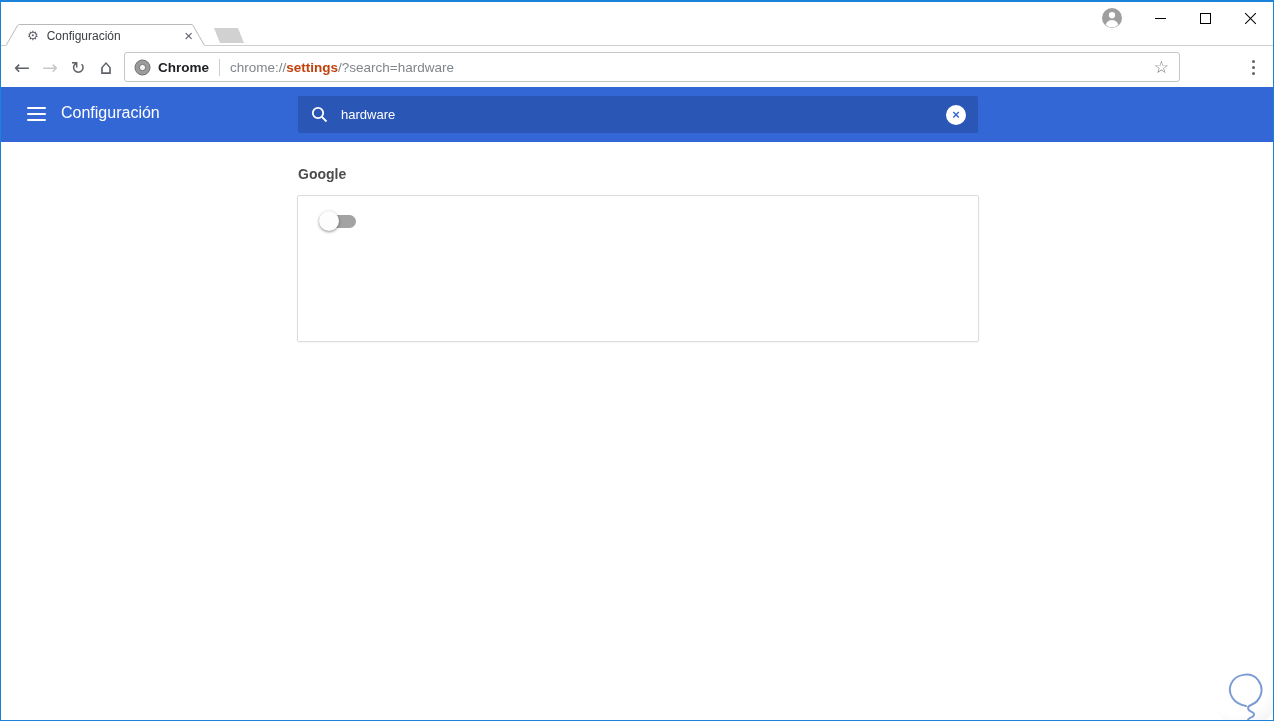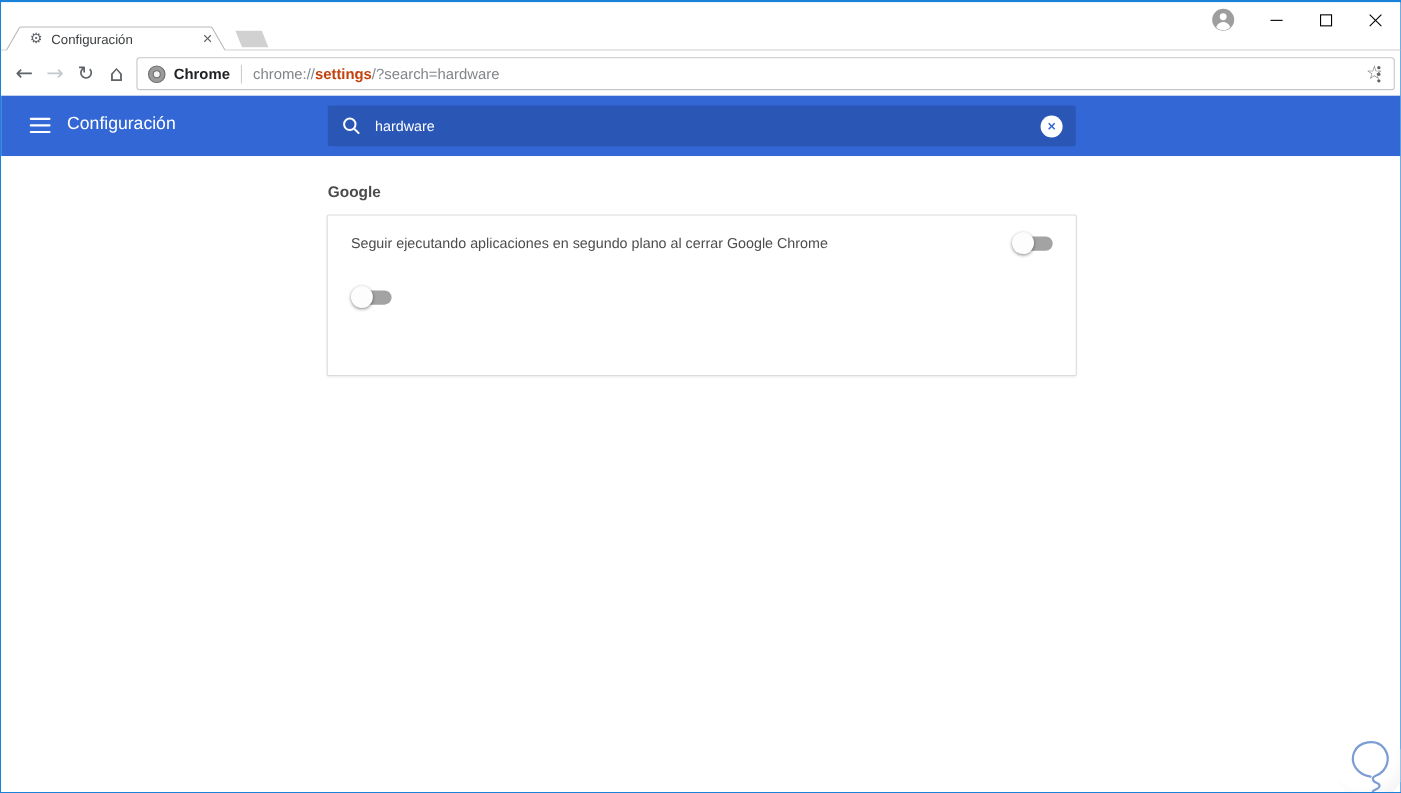--- a/index.html
+++ b/index.html
@@ -30,21 +30,21 @@
 
   
   .toolbar { position:absolute; left:0; top:45px; width:100%; height:40px; background:#fff; }
   .nav-icon { position:absolute; top:0; height:40px; width:30px; display:flex; align-items:center; justify-content:center;
               font-size:19px; color:#5f6368; font-family:"DejaVu Sans", sans-serif; }
   .nav-back { left:6px; }
   .nav-fwd  { left:34px; color:#c6c9cc; }
   .nav-reload { left:62px; font-size:18px; }
   .nav-home { left:90px; font-size:20px; }
 
-  .omnibox { position:absolute; left:123px; top:5px; width:1144px; height:30px; border:1px solid #c6c6c6;
+  .omnibox { position:absolute; left:123px; top:5px; width:1056px; height:30px; border:1px solid #c6c6c6;
              border-radius:3px; background:#fff; display:flex; align-items:center; }
   .site-chip { display:flex; align-items:center; padding-left:9px; }
   .site-label { font-size:13.5px; color:#202124; font-weight:700; margin-left:7px; }
   .omni-sep { width:1px; height:17px; background:#cdcdcd; margin:0 10px; }
   .url { font-size:13.5px; color:#80868b; white-space:nowrap; }
   .url b { color:#c2410c; font-weight:700; }
   .star { margin-left:auto; margin-right:10px; font-size:17px; color:#767676; font-family:"DejaVu Sans", sans-serif; }
   .menu-dots { position:absolute; right:8px; top:8px; width:24px; height:24px; display:flex; flex-direction:column;
                align-items:center; justify-content:center; gap:3px; }
   .menu-dots i { width:3px; height:3px; border-radius:50%; background:#5f6368; }
@@ -160,27 +160,20 @@
       <input type="text" value="hardware" style="">
       <span class="clear-btn">×</span>
     </div>
   </div>
 
   <div class="content">
     <div class="section-title">Google</div>
 
     <div class="card">
       <div class="row">
-        <span class="row-label">Seguir ejecutando aplicaciones en segundo plano al cerrar Google Chrome</span>
-        <span class="toggle">
-          <span class="track"></span>
-            <span class="knob"></span>
-        </span>
-      </div>
-      <div class="row">
         <span class="toggle">
           <span class="track"></span>
             <span class="knob"></span>
         </span>
       </div>
     </div>
   </div>
 
   <div class="watermark">
     <svg width="46" height="58" viewBox="0 0 46 58">

